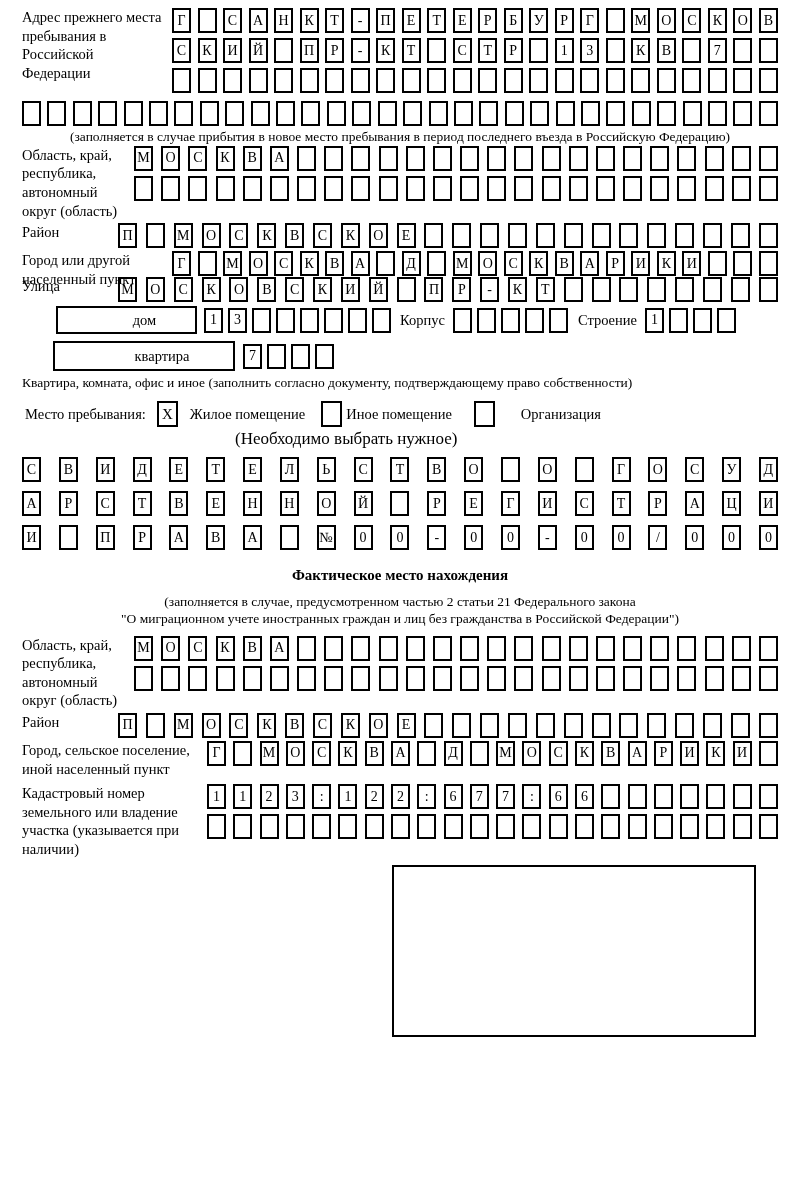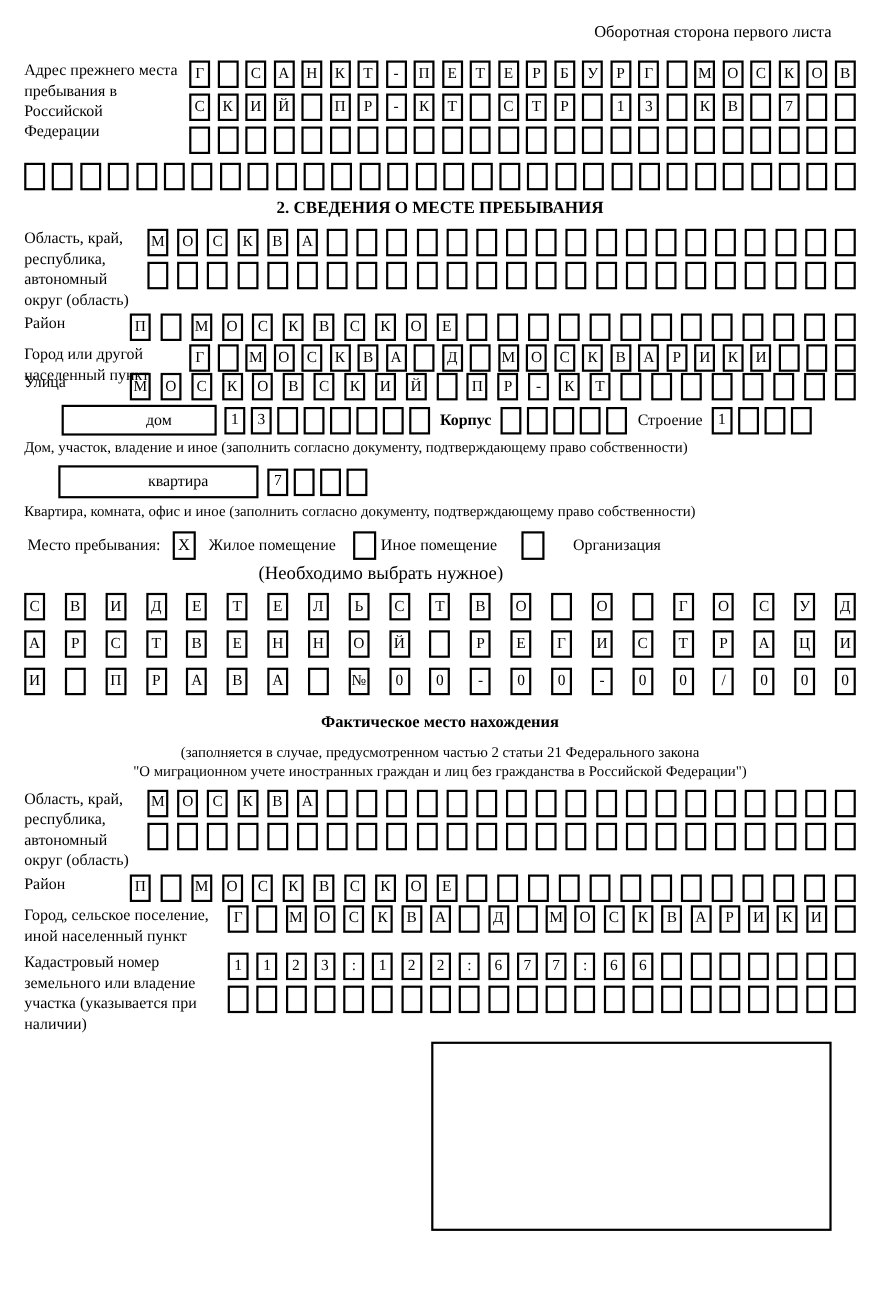--- a/index.html
+++ b/index.html
@@ -38,21 +38,20 @@
   .mini-note{font-size:17px;margin:1px 0 8px 213px;}
   .stamp-wrap{margin:7px 0 0 370px;width:364px;}
   .stamp-box{width:364px;height:172px;border:2px solid #000;box-sizing:border-box;}
   .mb0{margin-bottom:0;}
 </style>
 </head>
 <body>
 
 <div class="page">
 
-  <div class="hdr">Оборотная сторона первого листа</div>
 
   <div class="frow">
     <div class="lbl w150">Адрес прежнего места пребывания в Российской Федерации</div>
     <div class="stack">
       <div class="grid">
           <span class="cell">Г</span>
           <span class="cell"></span>
           <span class="cell">С</span>
           <span class="cell">А</span>
           <span class="cell">Н</span>
@@ -155,22 +154,22 @@
       <span class="cell"></span>
       <span class="cell"></span>
       <span class="cell"></span>
       <span class="cell"></span>
       <span class="cell"></span>
       <span class="cell"></span>
       <span class="cell"></span>
       <span class="cell"></span>
       <span class="cell"></span>
     </div>
-
-  <div class="sec-title">2. СВЕДЕНИЯ О МЕСТЕ ПРЕБЫВАНИЯ</div>
+  <div class="note center">(заполняется в случае прибытия в новое место пребывания в период последнего въезда в Российскую Федерацию)</div>
+
 
   <div class="frow">
     <div class="lbl w112">Область, край, республика, автономный округ (область)</div>
     <div class="stack">
       <div class="grid">
           <span class="cell">М</span>
           <span class="cell">О</span>
           <span class="cell">С</span>
           <span class="cell">К</span>
           <span class="cell">В</span>
@@ -318,37 +317,36 @@
     <div class="gridfix" style="margin-left:7px;">
         <span class="cell">1</span>
         <span class="cell">3</span>
         <span class="cell"></span>
         <span class="cell"></span>
         <span class="cell"></span>
         <span class="cell"></span>
         <span class="cell"></span>
         <span class="cell"></span>
       </div>
-    <div class="lbl" style="margin-left:9px;font-weight:bold;">Корпус</div>
+    <div class="lbl" style="margin-left:9px;">Корпус</div>
     <div class="gridfix">
         <span class="cell"></span>
         <span class="cell"></span>
         <span class="cell"></span>
         <span class="cell"></span>
         <span class="cell"></span>
       </div>
     <div class="lbl" style="margin-left:10px;">Строение</div>
     <div class="gridfix">
         <span class="cell">1</span>
         <span class="cell"></span>
         <span class="cell"></span>
         <span class="cell"></span>
       </div>
   </div>
-  <div class="note">Дом, участок, владение и иное (заполнить согласно документу, подтверждающему право собственности)</div>
 
   <div class="flat-row">
     <div class="wbox" style="width:182px;height:30px;">квартира</div>
     <div class="gridfix" style="margin-left:8px;">
         <span class="cell">7</span>
         <span class="cell"></span>
         <span class="cell"></span>
         <span class="cell"></span>
       </div>
   </div>

